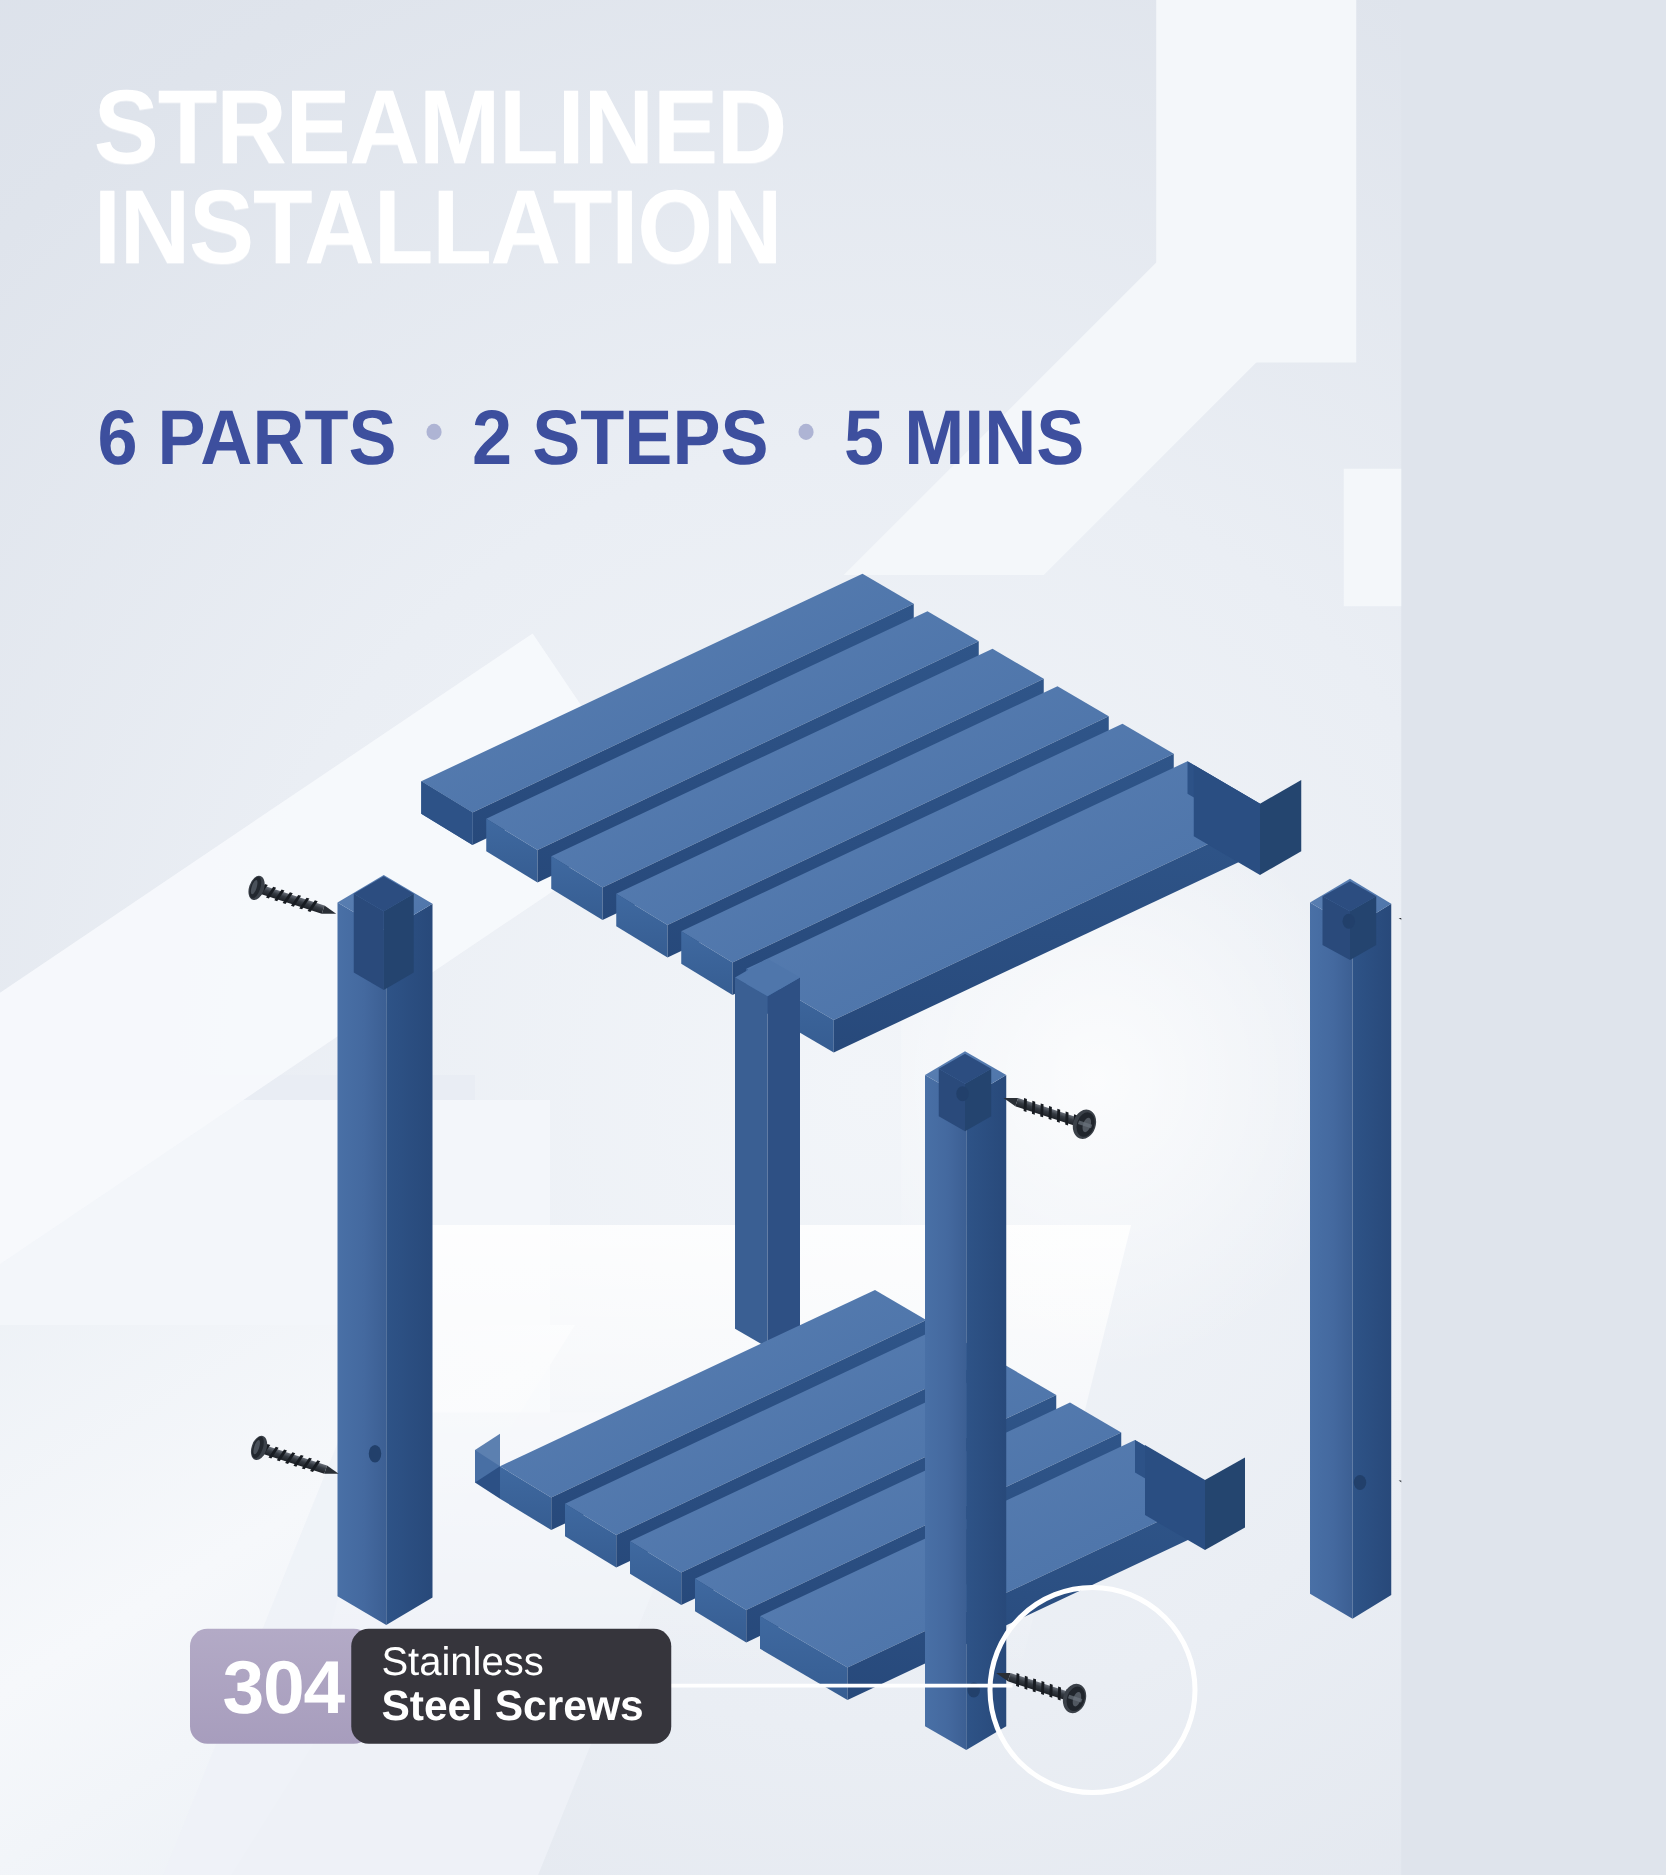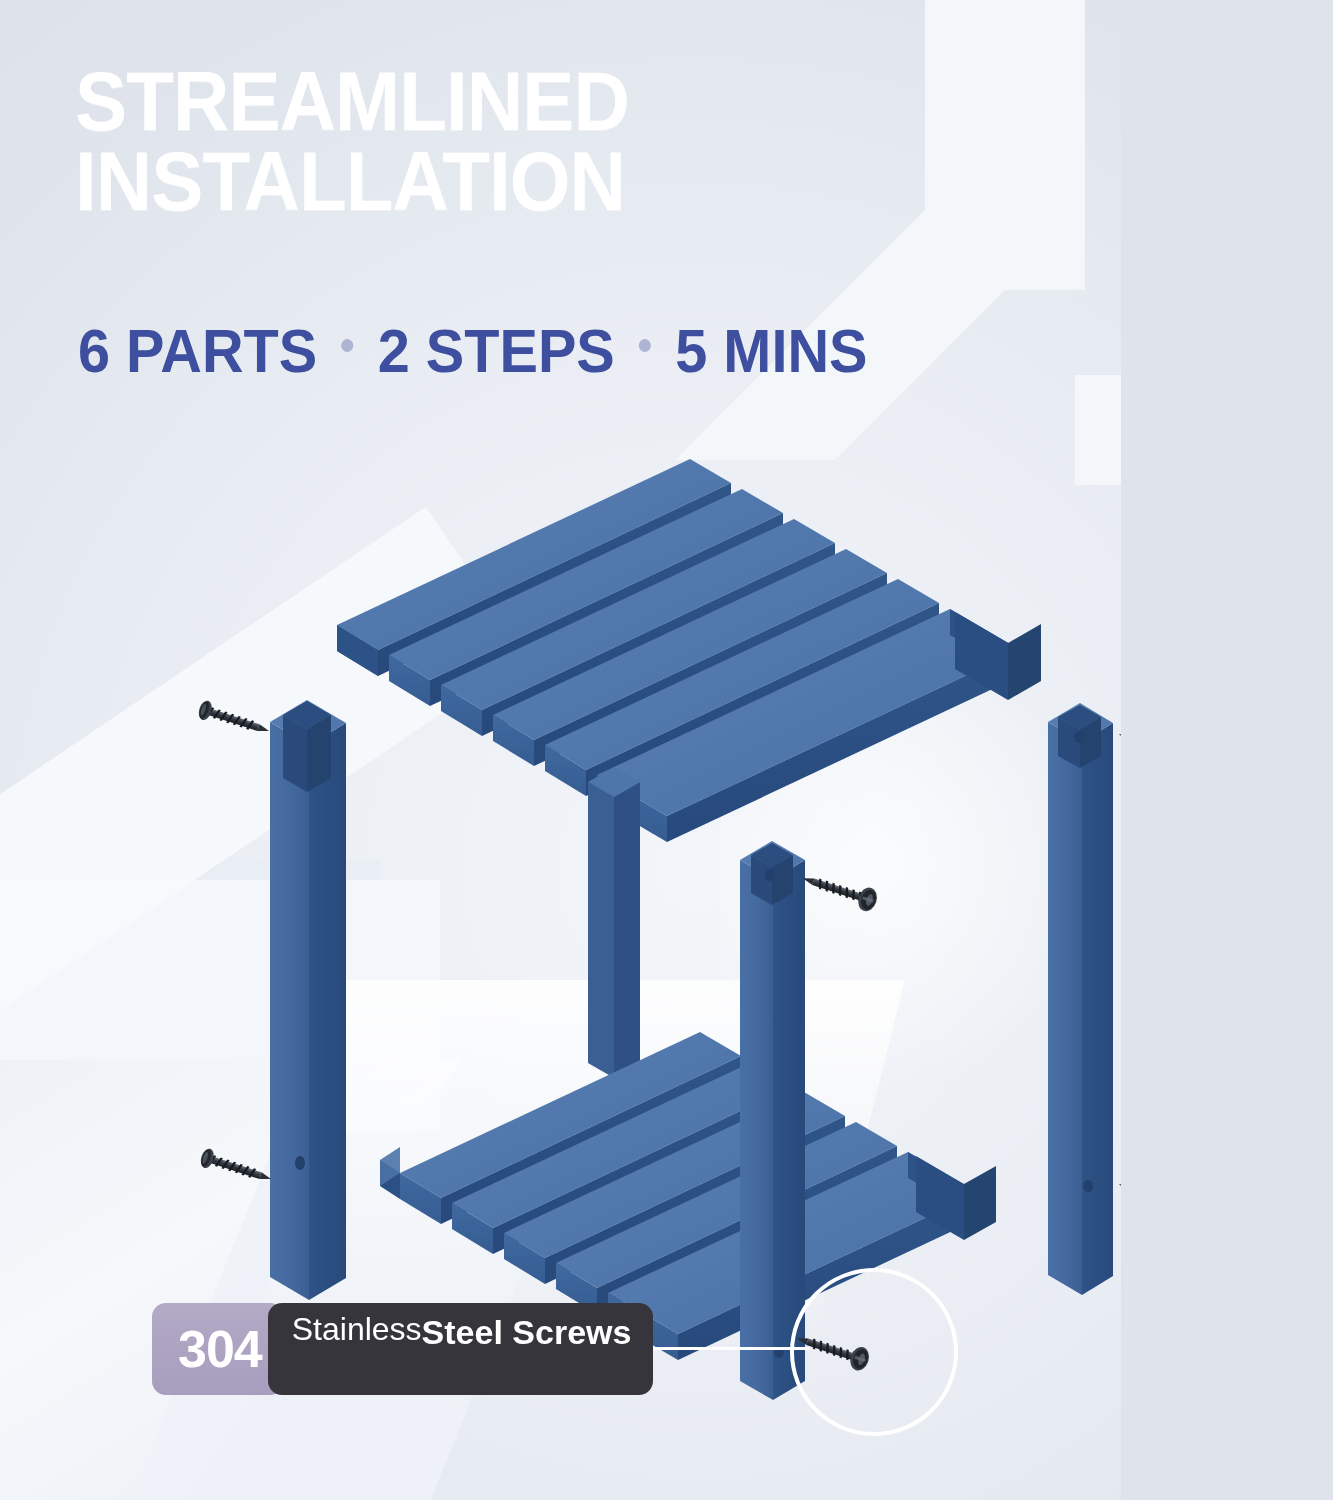--- a/index.html
+++ b/index.html
@@ -140,29 +140,29 @@
     height:92px;
     display:flex;align-items:stretch;
     z-index:40;
   }
   .badge-num{
     background:linear-gradient(180deg,#b3aac6 0%, #a79dbd 100%);
     border-radius:14px;
     padding:0 22px 0 26px;
     display:flex;align-items:center;
     color:#ffffff;
-    font-size:52px;font-weight:bold;
+    font-size:60px;font-weight:bold;
     letter-spacing:-1px;
     margin-right:-16px;
   }
   .badge-text{
     background:#36353c;
     border-radius:14px;
     padding:10px 22px 10px 24px;
-    display:flex;flex-direction:row;justify-content:center;
+    display:flex;flex-direction:column;justify-content:center;
     color:#ffffff;
   }
   .badge-text .t1{font-size:32px;font-weight:normal;line-height:1.05;}
   .badge-text .t2{font-size:34px;font-weight:bold;line-height:1.15;}
 
   
   .callout-line{
     position:absolute;
     left:492px;top:1347px;
     width:318px;height:3px;

